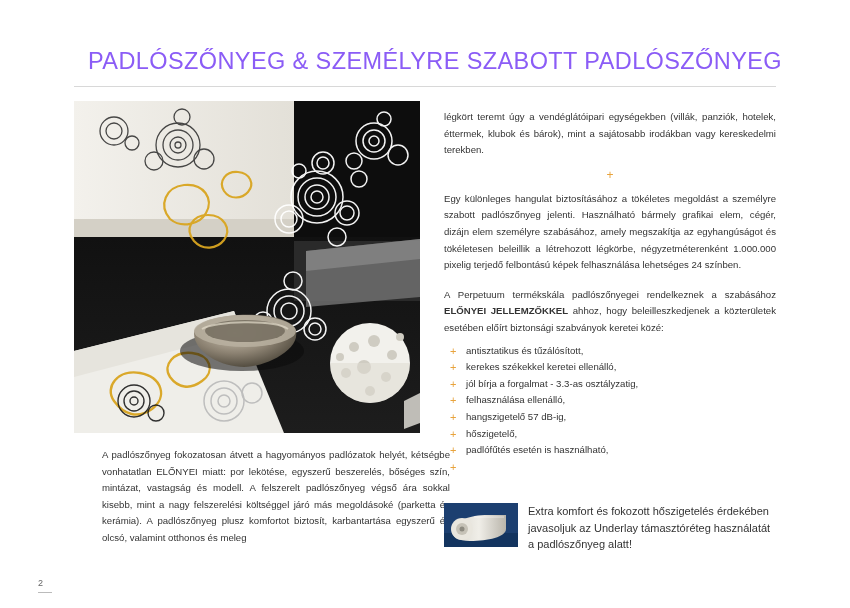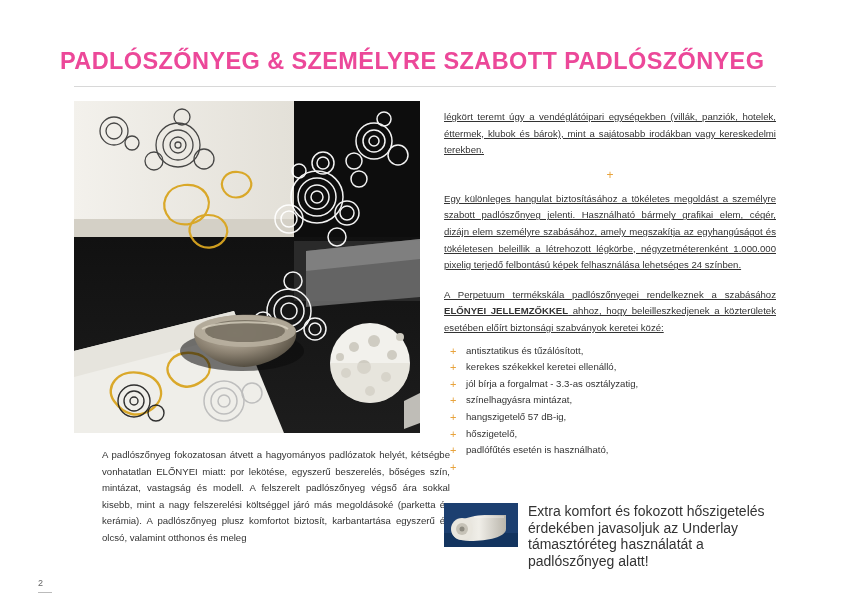--- a/index.html
+++ b/index.html
@@ -14,26 +14,26 @@
   .page {
     position: relative;
     width: 850px;
     height: 608px;
     background: #ffffff;
   }
 
   
   .title {
     position: absolute;
-    left: 60px;
+    left: 88px;
     top: 48px;
     font-size: 23.5px;
-    font-weight: 700;
+    font-weight: 400;
     letter-spacing: 0.4px;
-    color: #ec4899;
+    color: #8b5cf6;
     white-space: nowrap;
   }
   .title-rule {
     position: absolute;
     left: 74px;
     top: 86px;
     width: 702px;
     height: 1px;
     background: #d8d8d8;
   }
@@ -66,21 +66,21 @@
   
   .right-col {
     position: absolute;
     left: 444px;
     top: 109px;
     width: 332px;
     font-size: 9.6px;
     line-height: 16.6px;
     color: #333;
   }
-  .right-col p { text-align: justify; text-decoration: underline; }
+  .right-col p { text-align: justify; }
 
   .plus-sep {
     text-align: center;
     color: #e8a33d;
     font-size: 12px;
     line-height: 20px;
     margin: 6px 0 6px 0;
   }
   .para-gap { height: 13px; }
 
@@ -118,21 +118,21 @@
     align-items: flex-start;
   }
   .note-thumb {
     width: 74px;
     height: 44px;
     flex: 0 0 74px;
     overflow: hidden;
     background: #1a3a66;
   }
   .note-text {
-    font-size: 14px;
+    font-size: 11px;
     line-height: 16.6px;
     color: #333;
     text-align: left;
   }
 
   
   .page-number {
     position: absolute;
     left: 38px;
     top: 578px;
@@ -306,21 +306,21 @@
     <div class="plus-sep">+</div>
     <p>Egy különleges hangulat biztosításához a tökéletes megoldást a személyre szabott padlószőnyeg jelenti. Használható bármely grafikai elem, cégér, dizájn elem személyre szabásához, amely megszakítja az egyhangúságot és tökéletesen beleillik a létrehozott légkörbe, négyzetméterenként 1.000.000 pixelig terjedő felbontású képek felhasználása lehetséges 24 színben.</p>
     <div class="para-gap"></div>
     <p>
       <span>A Perpetuum termékskála padlószőnyegei rendelkeznek a szabásához </span><span class="bold-line">ELŐNYEI JELLEMZŐKKEL</span><span> ahhoz, hogy beleilleszkedjenek a közterületek esetében előírt biztonsági szabványok keretei közé:</span>
     </p>
     <ul class="bullets">
       <li><span class="b-plus">+</span><span>antisztatikus és tűzálósított,</span></li>
       <li><span class="b-plus">+</span><span>kerekes székekkel keretei ellenálló,</span></li>
       <li><span class="b-plus">+</span><span>jól bírja a forgalmat - 3.3-as osztályzatig,</span></li>
-      <li><span class="b-plus">+</span><span>színelhagyásra mintázat,</span></li>
+      <li><span class="b-plus">+</span><span>felhasználása ellenálló,</span></li>
       <li><span class="b-plus">+</span><span>hangszigetelő 57 dB-ig,</span></li>
       <li><span class="b-plus">+</span><span>hőszigetelő,</span></li>
       <li><span class="b-plus">+</span><span>padlófűtés esetén is használható,</span></li>
       <li><span class="b-plus">+</span></li>
     </ul>
   </div>
 
   <div class="note">
     <div class="note-thumb">
       <svg width="74" height="44" viewBox="0 0 74 44" xmlns="http://www.w3.org/2000/svg">

